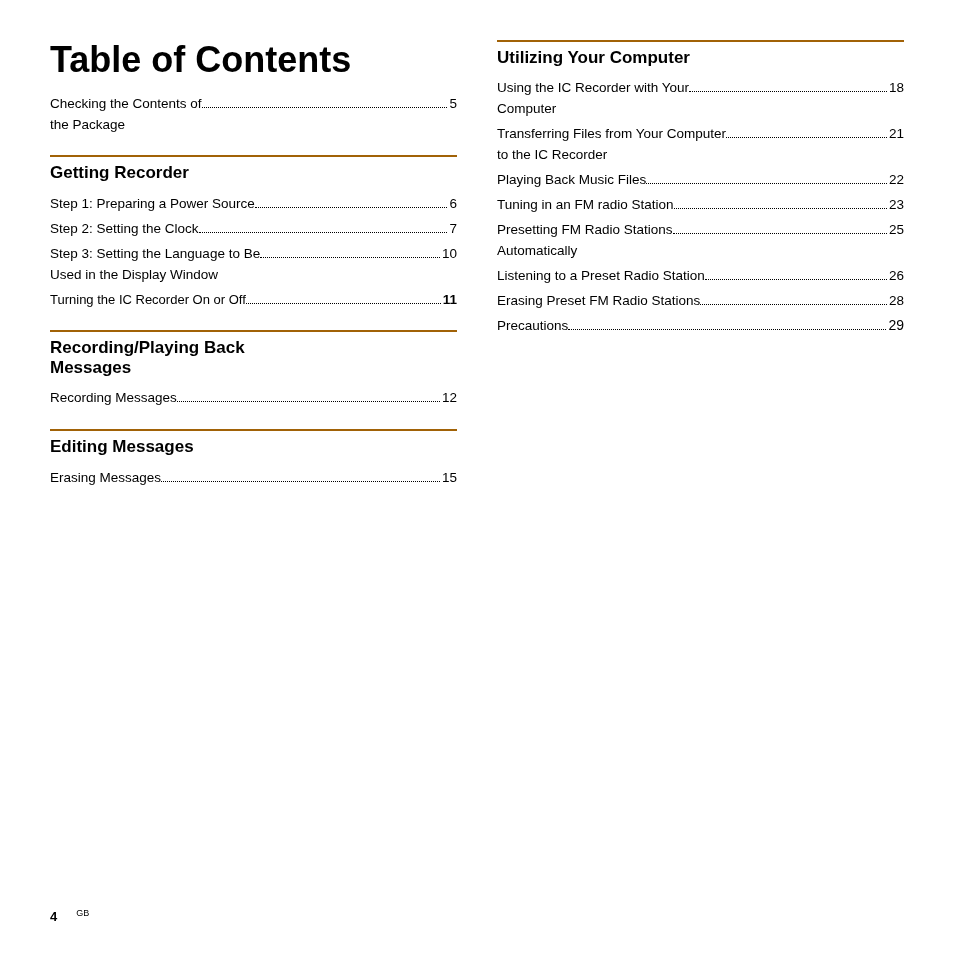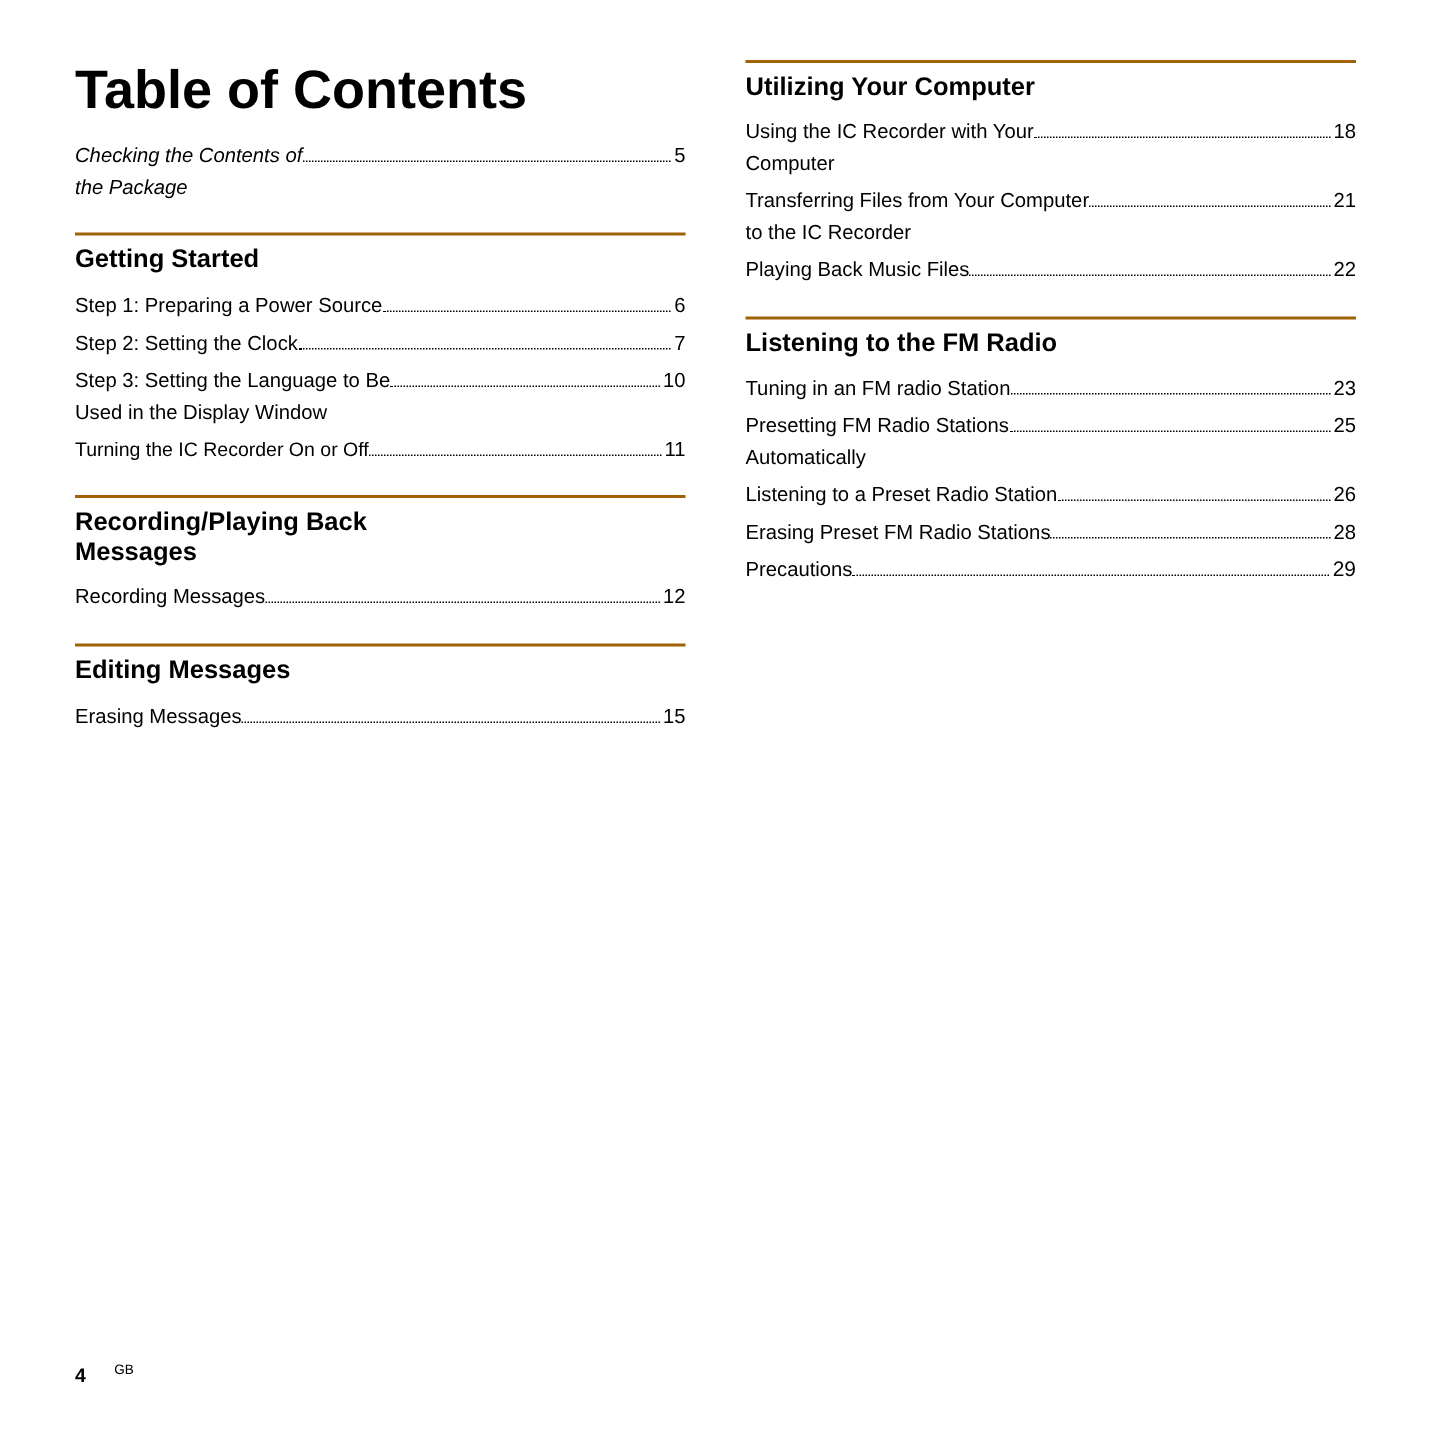--- a/index.html
+++ b/index.html
@@ -110,27 +110,27 @@
 </head>
 <body>
 
 <div class="page">
   <div class="two-col">
     <div class="col-left">
       <h1 class="page-title">Table of Contents</h1>
 
       <div class="multi-line-entry">
         <div class="ml-row">
-          <span class="ml-label" style="font-size:13.5px; line-height:1.55;font-style:italic;">Checking the Contents of<br>the Package</span>
+          <span class="ml-label" style="font-size:13.5px; line-height:1.55;">Checking the Contents of<br>the Package</span>
           <span class="ml-spacer"></span>
           <span class="ml-num" style="font-size:13.5px;">5</span>
         </div>
       </div>
 
-      <div class="section-header">Getting Started</div>
+      <div class="section-header">Getting Recorder</div>
 
       <div class="multi-line-entry">
         <div class="ml-row">
           <span style="font-size:13.5px; line-height:1.55;">Step 1: Preparing a Power Source</span>
           <span class="ml-spacer"></span>
           <span class="ml-num" style="font-size:13.5px;">6</span>
         </div>
       </div>
 
       <div class="multi-line-entry">
@@ -146,21 +146,21 @@
           <span style="font-size:13.5px; line-height:1.55;">Step 3: Setting the Language to Be<br>Used in the Display Window</span>
           <span class="ml-spacer"></span>
           <span class="ml-num" style="font-size:13.5px;">10</span>
         </div>
       </div>
 
       <div class="multi-line-entry">
         <div class="ml-row">
           <span style="font-size:13px; line-height:1.55;">Turning the IC Recorder On or Off</span>
           <span class="ml-spacer"></span>
-          <span class="ml-num" style="font-size:13.5px;">11</span>
+          <span class="ml-num" style="font-size:13.5px;font-weight:bold;">11</span>
         </div>
       </div>
 
       <div class="section-header">Recording/Playing Back<br>Messages</div>
 
       <div class="multi-line-entry">
         <div class="ml-row">
           <span style="font-size:13.5px; line-height:1.55;">Recording Messages</span>
           <span class="ml-spacer"></span>
           <span class="ml-num" style="font-size:13.5px;">12</span>
@@ -201,21 +201,20 @@
       </div>
 
       <div class="multi-line-entry">
         <div class="ml-row">
           <span style="font-size:13.5px; line-height:1.55;">Playing Back Music Files</span>
           <span class="ml-spacer"></span>
           <span class="ml-num" style="font-size:13.5px;">22</span>
         </div>
       </div>
 
-      <div class="section-header">Listening to the FM Radio</div>
 
       <div class="multi-line-entry">
         <div class="ml-row">
           <span style="font-size:13.5px; line-height:1.55;">Tuning in an FM radio Station</span>
           <span class="ml-spacer"></span>
           <span class="ml-num" style="font-size:13.5px;">23</span>
         </div>
       </div>
 
       <div class="multi-line-entry">

